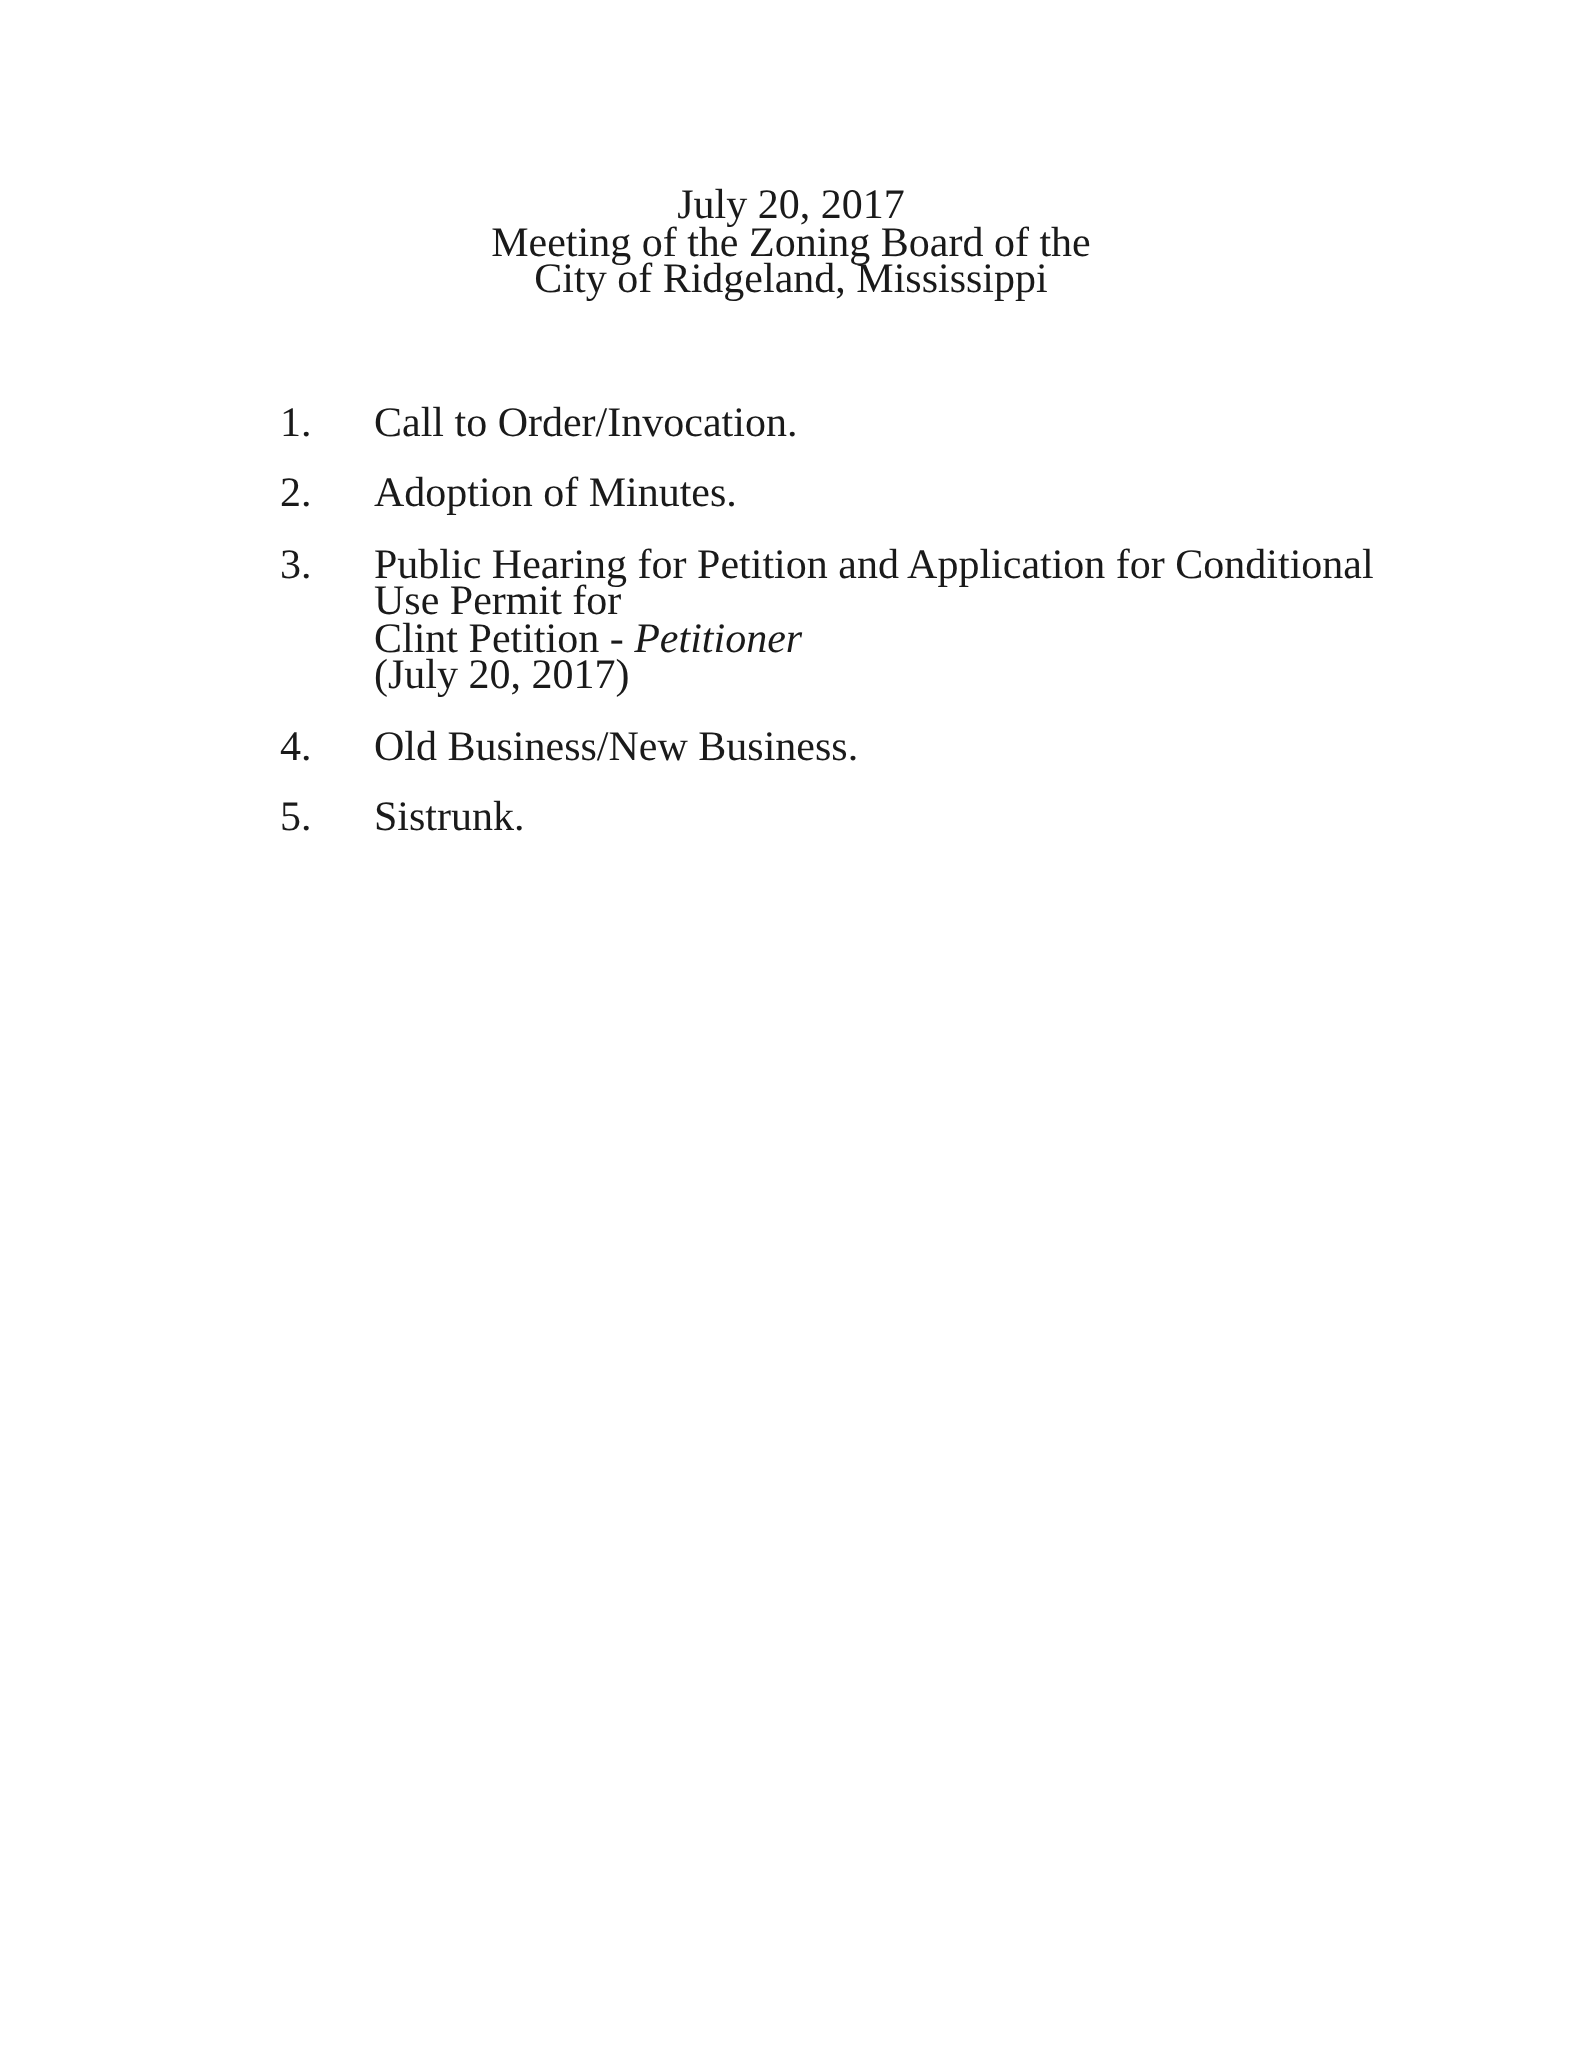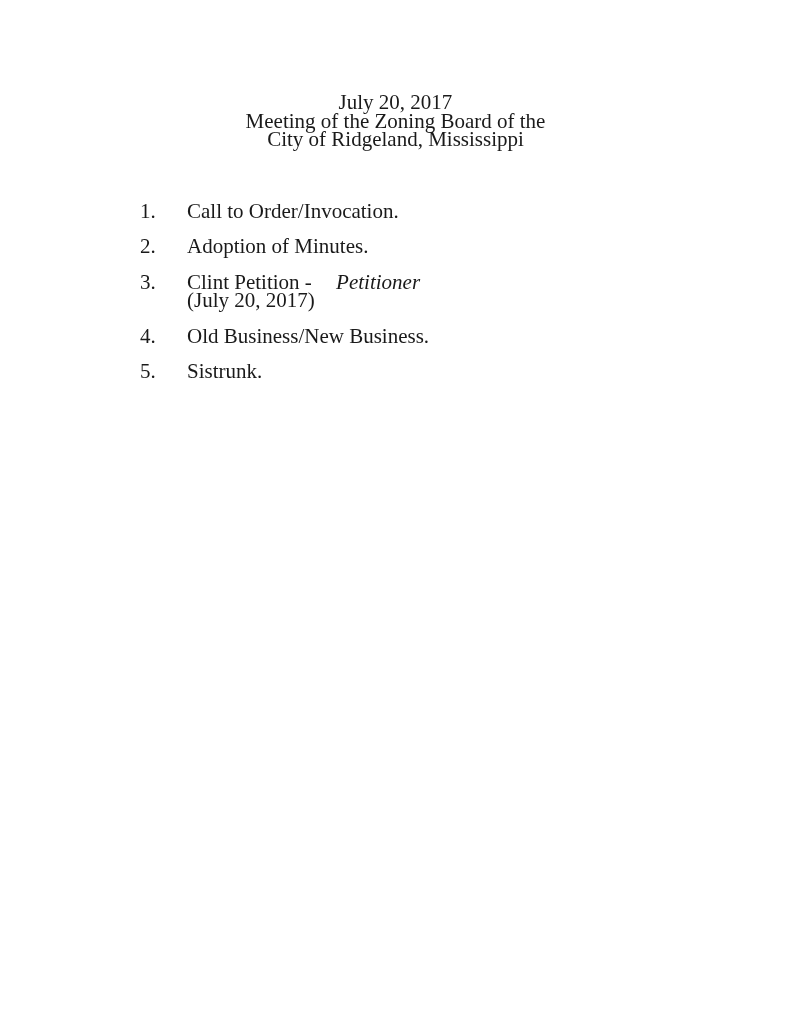--- a/index.html
+++ b/index.html
@@ -40,21 +40,20 @@
     flex: 0 0 47px;
   }
   .agenda-body {
     flex: 1 1 auto;
   }
   .agenda-body div {
     line-height: 18.5px;
   }
   em.petitioner {
     font-style: italic;
-    margin-left: 19px;
   }
 </style>
 </head>
 <body>
 
 <div class="page">
 
   <div class="doc-header">
     <div>July 20, 2017</div>
     <div>Meeting of the Zoning Board of the</div>
@@ -69,20 +68,21 @@
     </div>
 
     <div class="agenda-item">
       <span class="agenda-num">2.</span>
       <span class="agenda-body">Adoption of Minutes.</span>
     </div>
 
     <div class="agenda-item">
       <span class="agenda-num">3.</span>
       <span class="agenda-body">
+        <div>Public Hearing for Petition and Application for Conditional Use Permit for</div>
         <div><span>Clint Petition - </span><em class="petitioner">Petitioner</em></div>
         <div>(July 20, 2017)</div>
       </span>
     </div>
 
     <div class="agenda-item">
       <span class="agenda-num">4.</span>
       <span class="agenda-body">Old Business/New Business.</span>
     </div>
 

